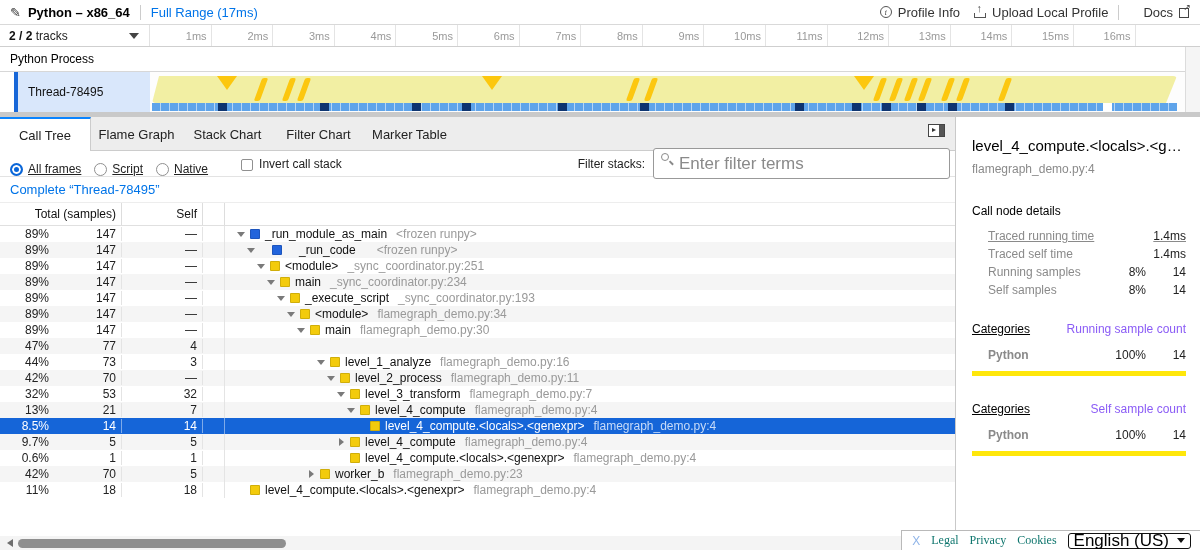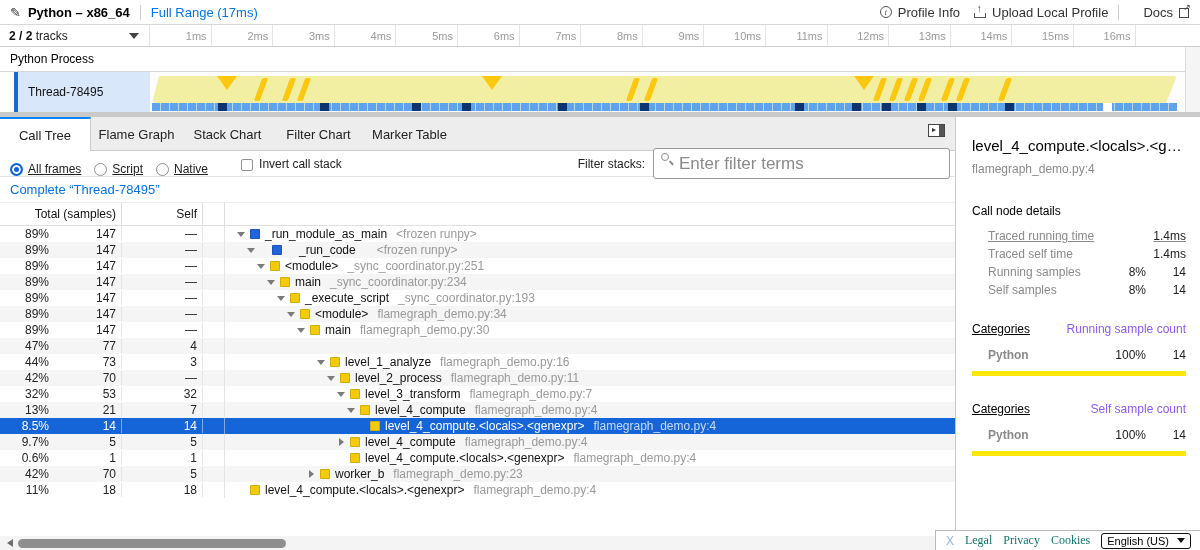--- a/index.html
+++ b/index.html
@@ -129,21 +129,21 @@
   .catitem .n { flex:1;font-weight:bold; }
   .catitem .p { width:46px; text-align:right; color:#222; }
   .catitem .v { width:40px; text-align:right; color:#222; }
   .catbar { height:5px; margin-top:9px; }
 
   
   .footer { position:absolute; right:0; bottom:0; height:20px; background:#fff; border-left:1px solid #b9b9b9; border-top:1px solid #b9b9b9;
             display:flex; align-items:center; gap:11px; padding:0 9px 0 10px; }
   .fx { color:#8fb4e8; cursor:pointer; }
   .flink { color:#0f766e; text-decoration:none; cursor:pointer;font-family:Liberation Serif, serif; }
-  .lang { border:1px solid #111; border-radius:3px; height:16px; display:flex; align-items:center; gap:8px; padding:0 5px; font-size:11px; color:#000; cursor:pointer; }
+  .lang { border:1px solid #111; border-radius:3px; height:16px; display:flex; align-items:center; gap:8px; padding:0 5px; font-size:17px; color:#000; cursor:pointer; }
   .lang .caret { width:0; height:0; border-left:4px solid transparent; border-right:4px solid transparent; border-top:5px solid #111; }
 </style>
 </head>
 <body>
 
 <div class="app">
 
   <div class="header">
     <div class="hgroup">
       <span class="pencil">✎</span>

